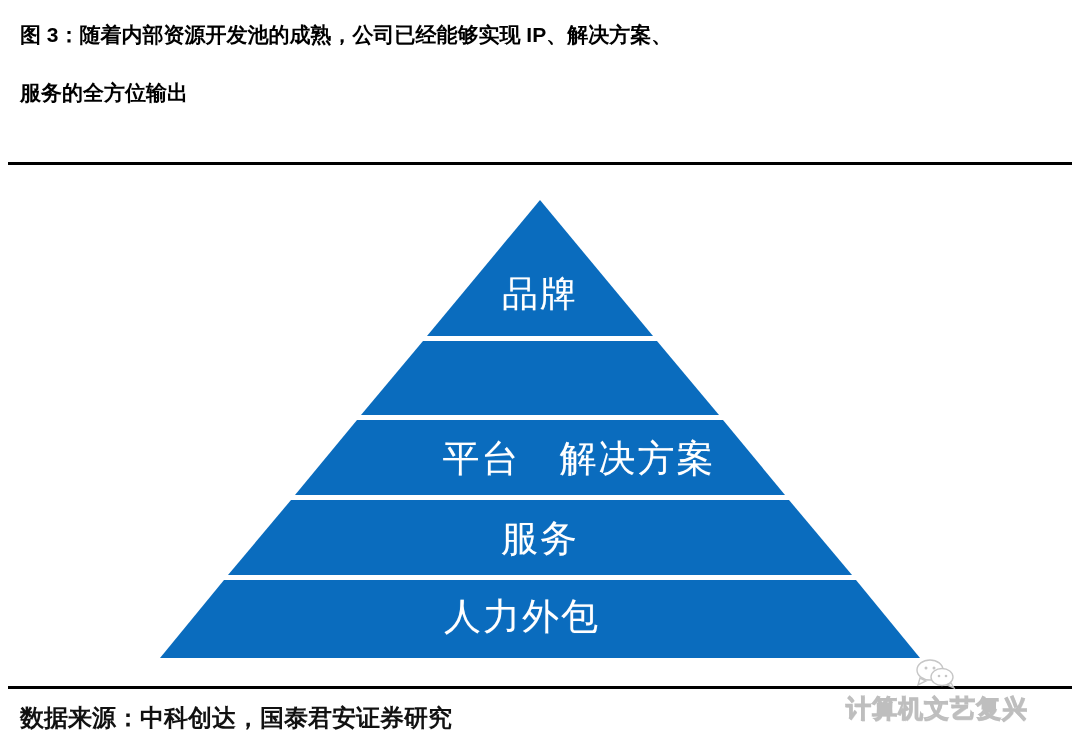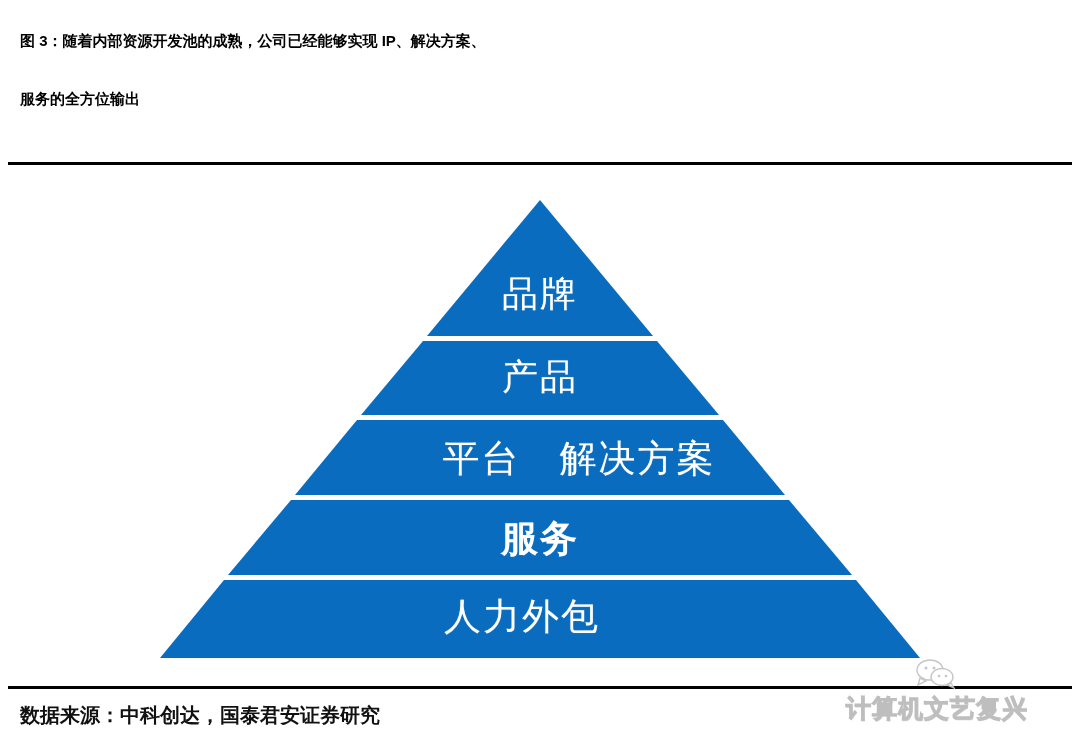--- a/index.html
+++ b/index.html
@@ -16,23 +16,23 @@
     width: 1080px;
     height: 735px;
     background: #ffffff;
     overflow: hidden;
   }
 
   
   .fig-title {
     position: absolute;
     left: 20px;
-    top: 12px;
+    top: 6px;
     width: 1040px;
-    font-size: 15px;
+    font-size: 21px;
     font-weight: bold;
     color: #000000;
     line-height: 58px;
     letter-spacing: 0px;
     white-space: pre-wrap;
   }
   .rule-top {
     position: absolute;
     left: 8px;
     top: 162px;
@@ -62,37 +62,37 @@
     font-family: "Liberation Serif", "DejaVu Serif", serif;
     font-size: 37px;
     line-height: 1;
     letter-spacing: 2px;
     white-space: pre;
     text-shadow: 0 0 1px rgba(255,255,255,.35);
   }
   .tier-label.t0 { left: 0;   width: 1080px; top: 276px; font-size: 36px; }
   .tier-label.t1 { left: 0;   width: 1080px; top: 359px; font-size: 36px; }
   .tier-label.t2 { left: 0;   width: 1080px; top: 440px; font-size: 37px; padding-left: 39px; }
-  .tier-label.t3 { left: 0;   width: 1080px; top: 520px; font-size: 37px; font-weight: bold; }
+  .tier-label.t3 { left: 0;   width: 1080px; top: 520px; font-size: 37px; }
   .tier-label.t4 { left: 0;   width: 1044px; top: 598px; font-size: 37px; }
 
   
   .rule-bottom {
     position: absolute;
     left: 8px;
     top: 686px;
     width: 1064px;
     height: 3px;
     background: #000000;
   }
   .source-note {
     position: absolute;
     left: 20px;
     top: 702px;
-    font-size: 20px;
+    font-size: 24px;
     font-weight: bold;
     color: #111111;
     white-space: pre;
   }
 
   
   .watermark {
     position: absolute;
     left: 812px;
     top: 658px;
@@ -140,21 +140,20 @@
       <polygon points="423,341 657,341 719,415 361,415" fill="#0a6cbe"></polygon>
 
       <polygon points="357,420 723,420 785,495 295,495" fill="#0a6cbe"></polygon>
 
       <polygon points="291,500 789,500 852,575 228,575" fill="#0a6cbe"></polygon>
 
       <polygon points="224,580 856,580 920,658 160,658" fill="#0a6cbe"></polygon>
     </svg>
 
     <div class="tier-label t0">品牌</div>
-    <div class="tier-label t1">产品</div>
     <div class="tier-label t2">平台　解决方案</div>
     <div class="tier-label t3">服务</div>
     <div class="tier-label t4">人力外包</div>
   </div>
 
   <div class="rule-bottom"></div>
   <div class="source-note">数据来源：中科创达，国泰君安证券研究</div>
 
   <div class="watermark">
     <span class="wm-icon">

